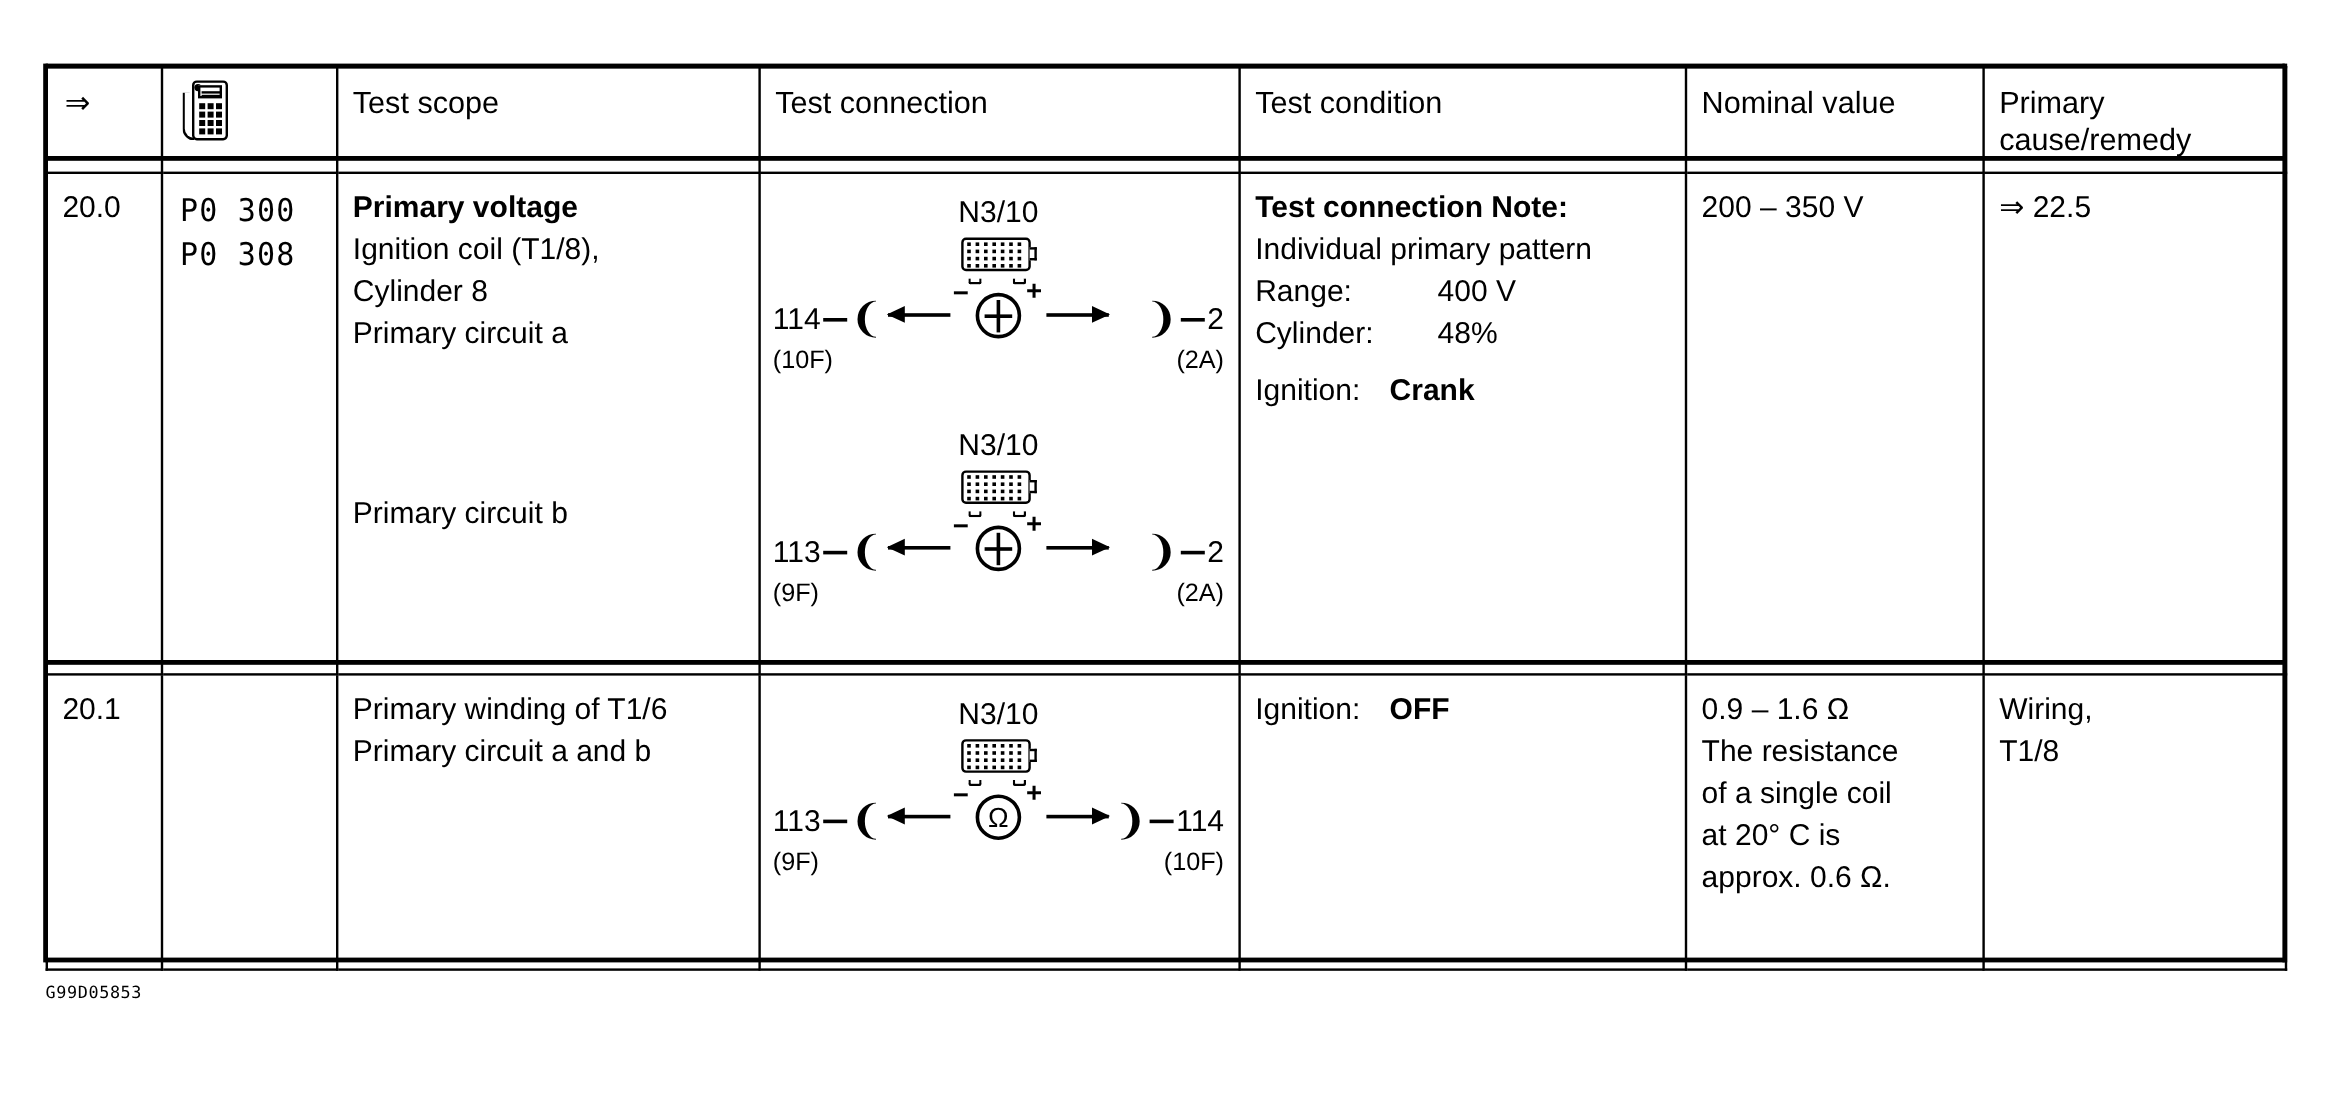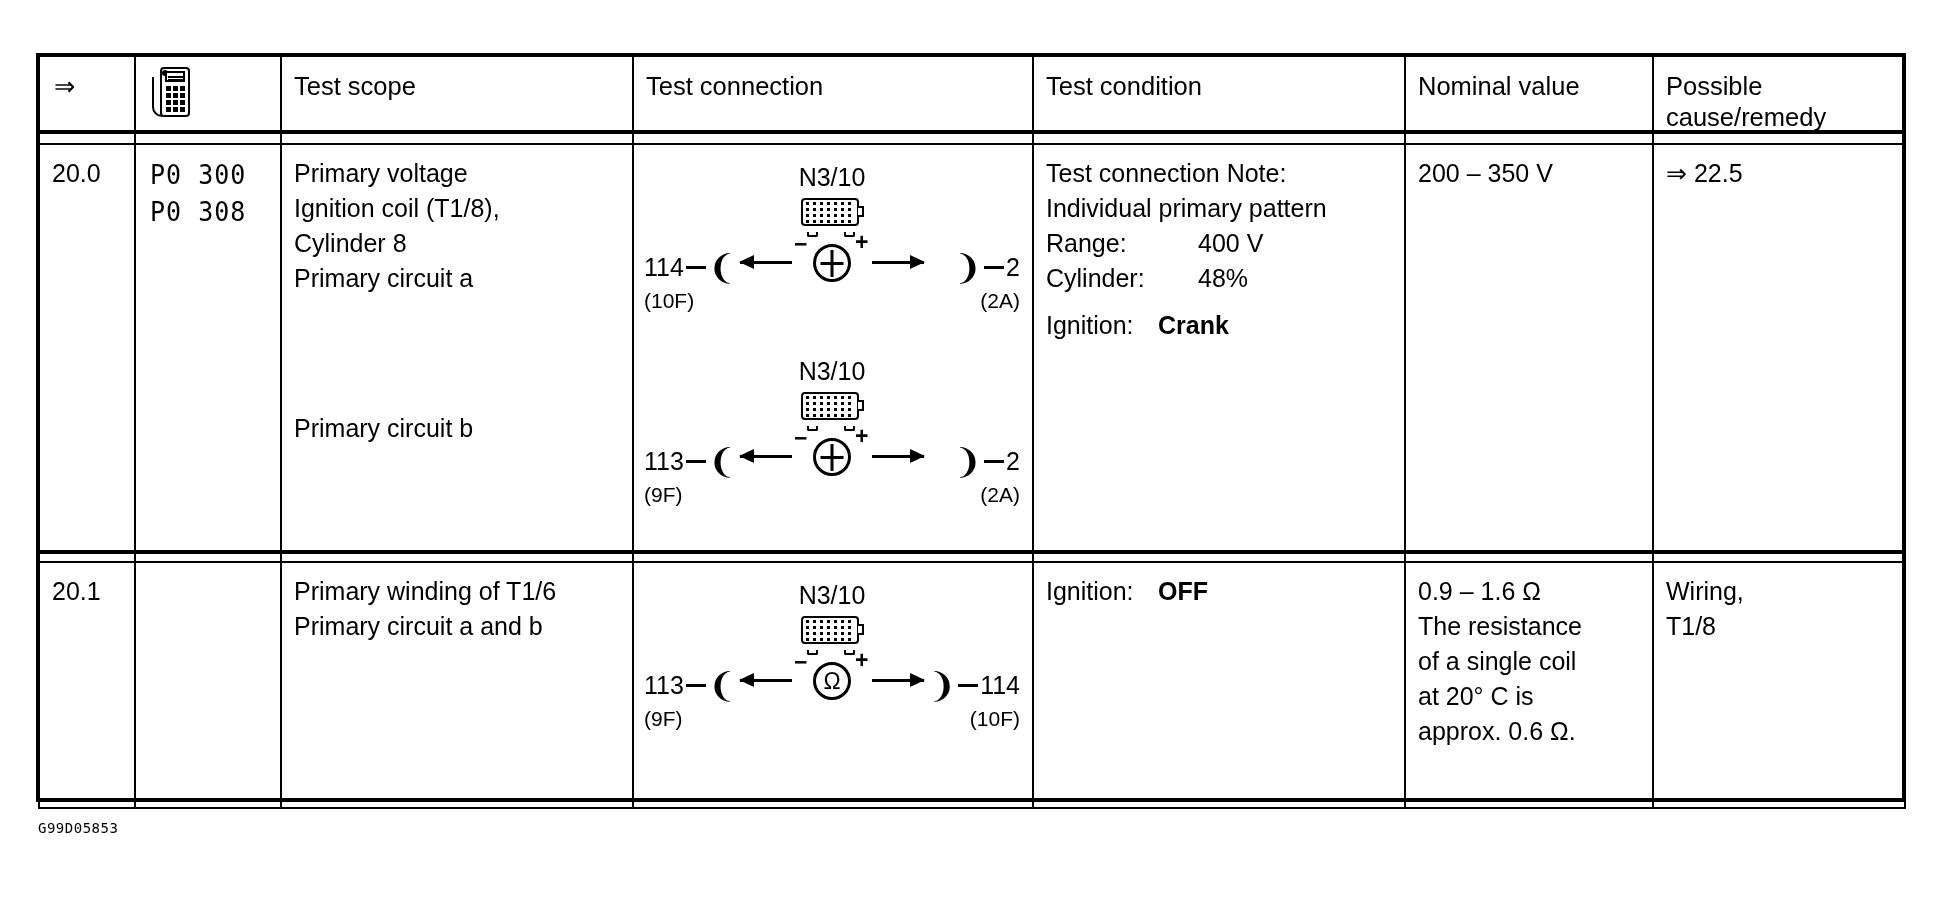--- a/index.html
+++ b/index.html
@@ -97,21 +97,21 @@
     font-size: 25px;
     line-height: 35px;
   }
   .hdr .cell {
     font-size: 25.5px;
     line-height: 31px;
     padding-top: 14px;
   }
   .hdr td { height: 74px; }
 
-  .bold { font-weight: normal; }
+  .bold { font-weight: bold; }
 
   
   .arrow-head {
     font-size: 34px;
     line-height: 40px;
     padding-top: 18px;
     padding-left: 14px;
   }
 
   
@@ -430,21 +430,21 @@
         <td>
           <div class="cell">Test connection</div>
         </td>
         <td>
           <div class="cell">Test condition</div>
         </td>
         <td>
           <div class="cell">Nominal value</div>
         </td>
         <td>
-          <div class="cell"><span>Possible</span><br><span>cause/remedy</span></div>
+          <div class="cell"><span>Primary</span><br><span>cause/remedy</span></div>
         </td>
       </tr>
 
       <tr>
         <td style="height:416px">
           <div class="cell">20.0</div>
         </td>
         <td>
           <div class="cell" style="padding-left:14px">
             <div class="code-line">P0 300</div>

